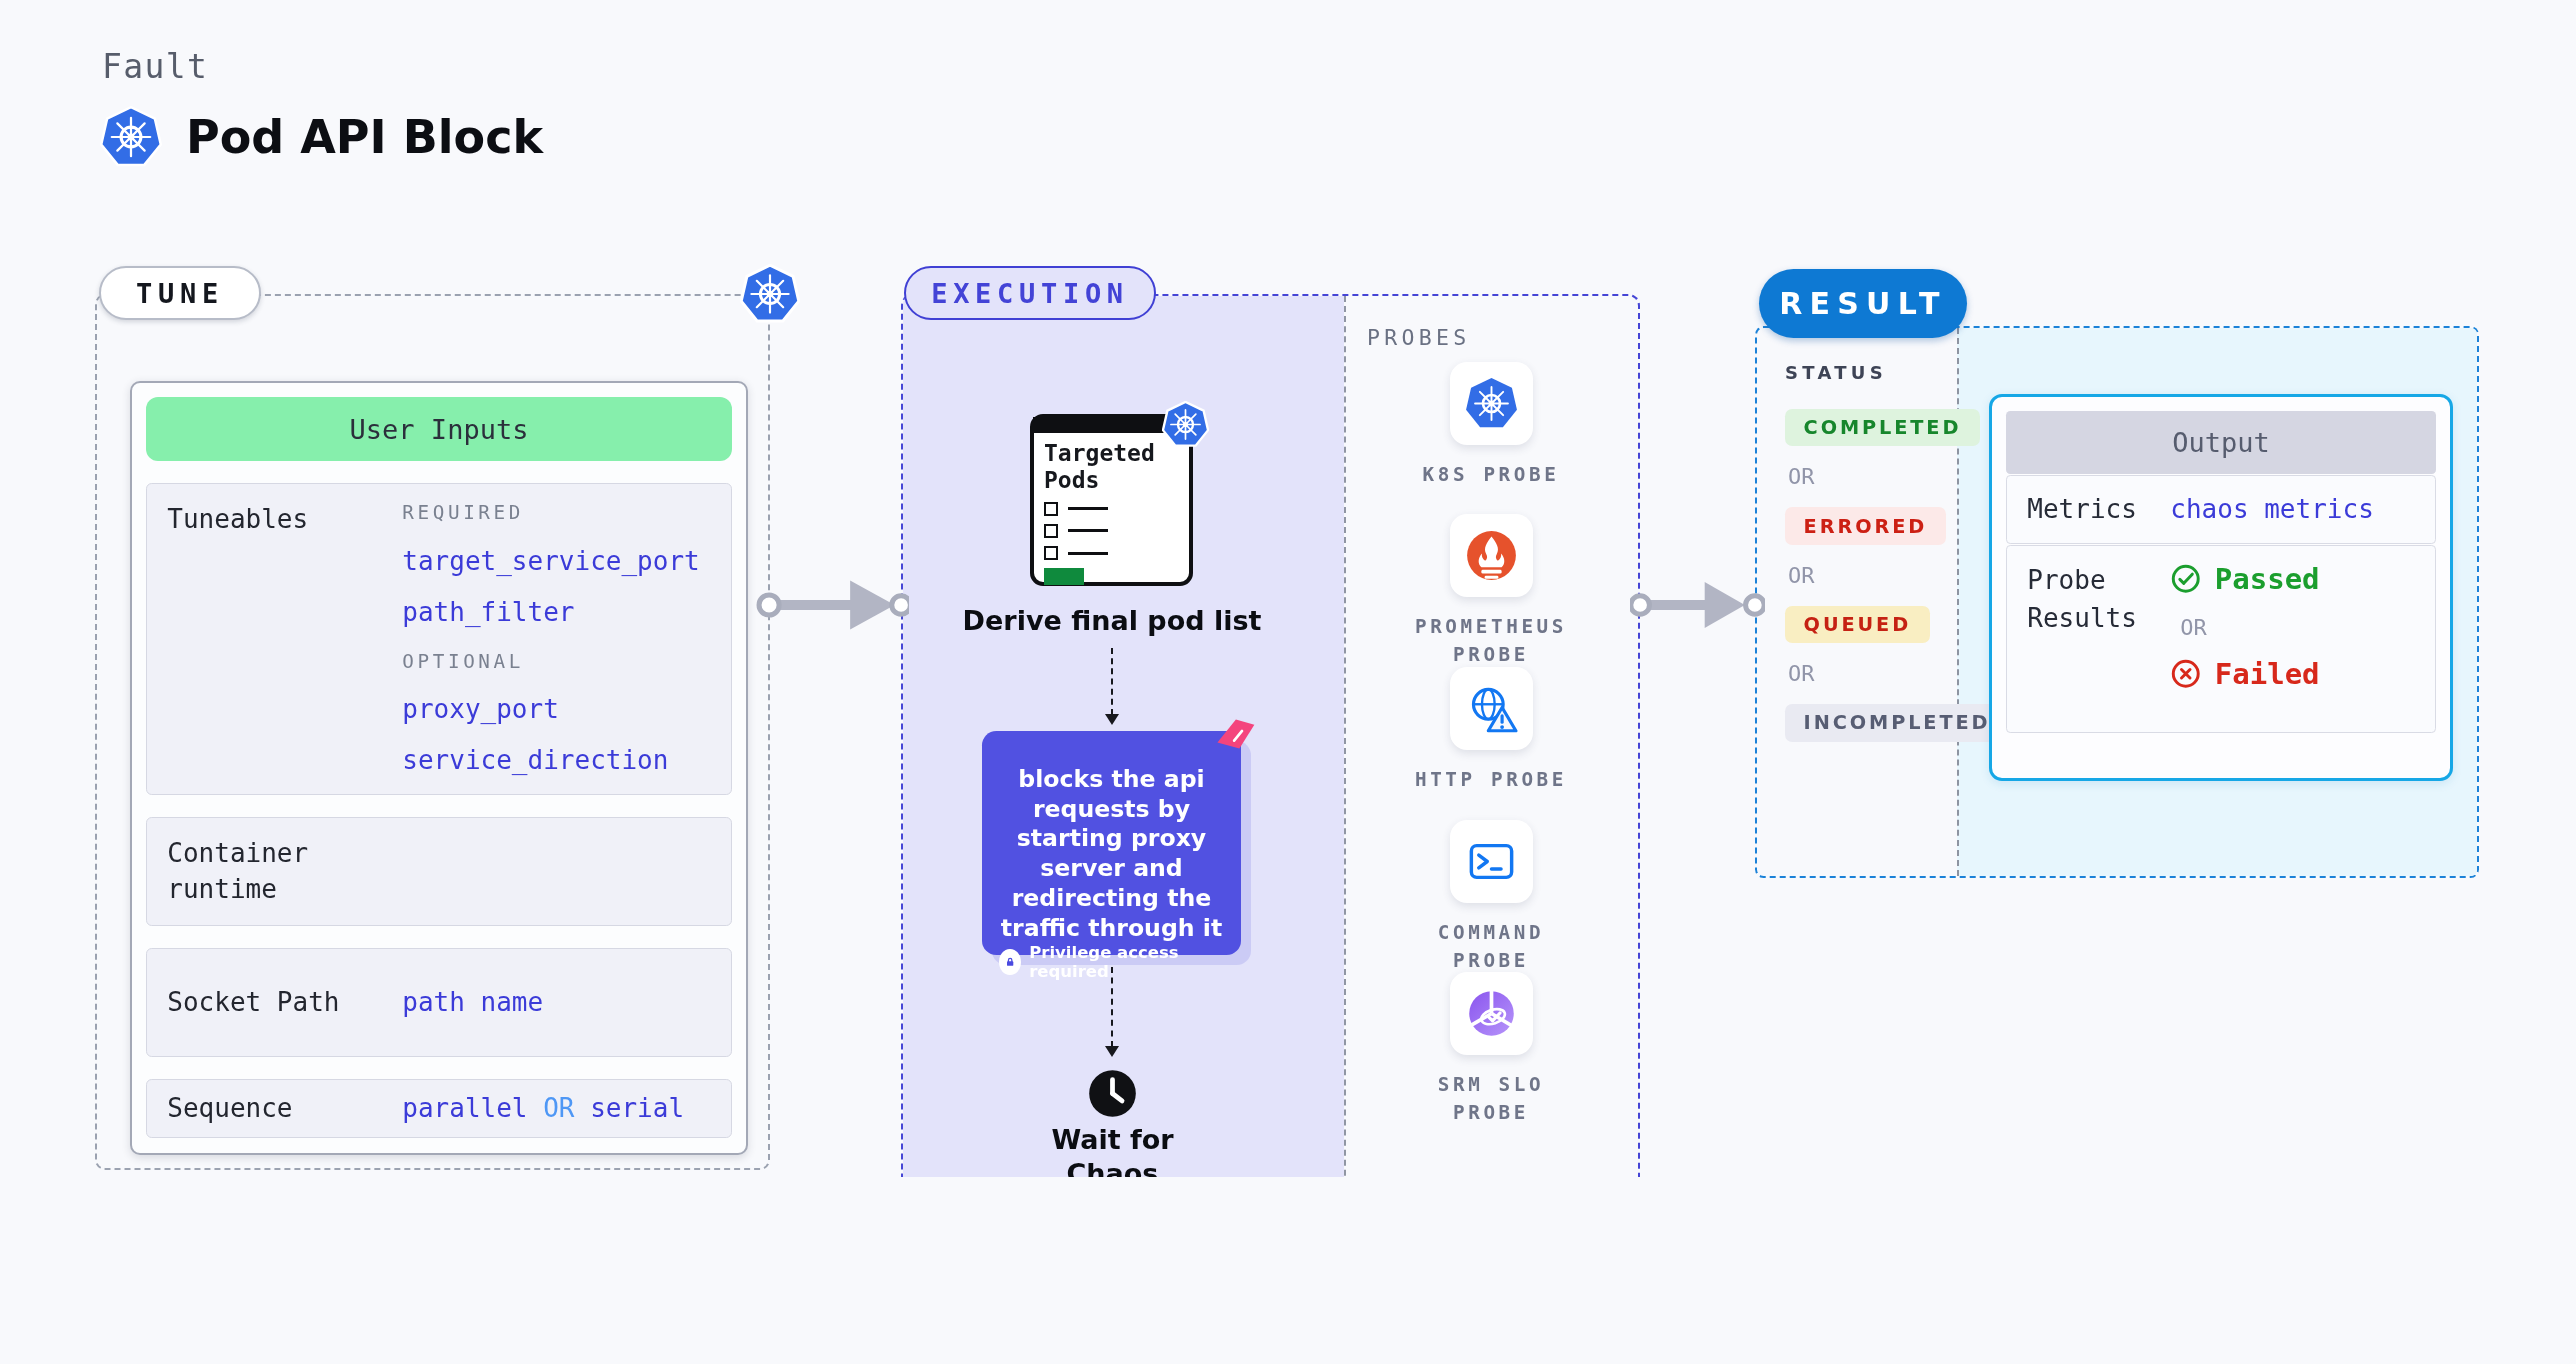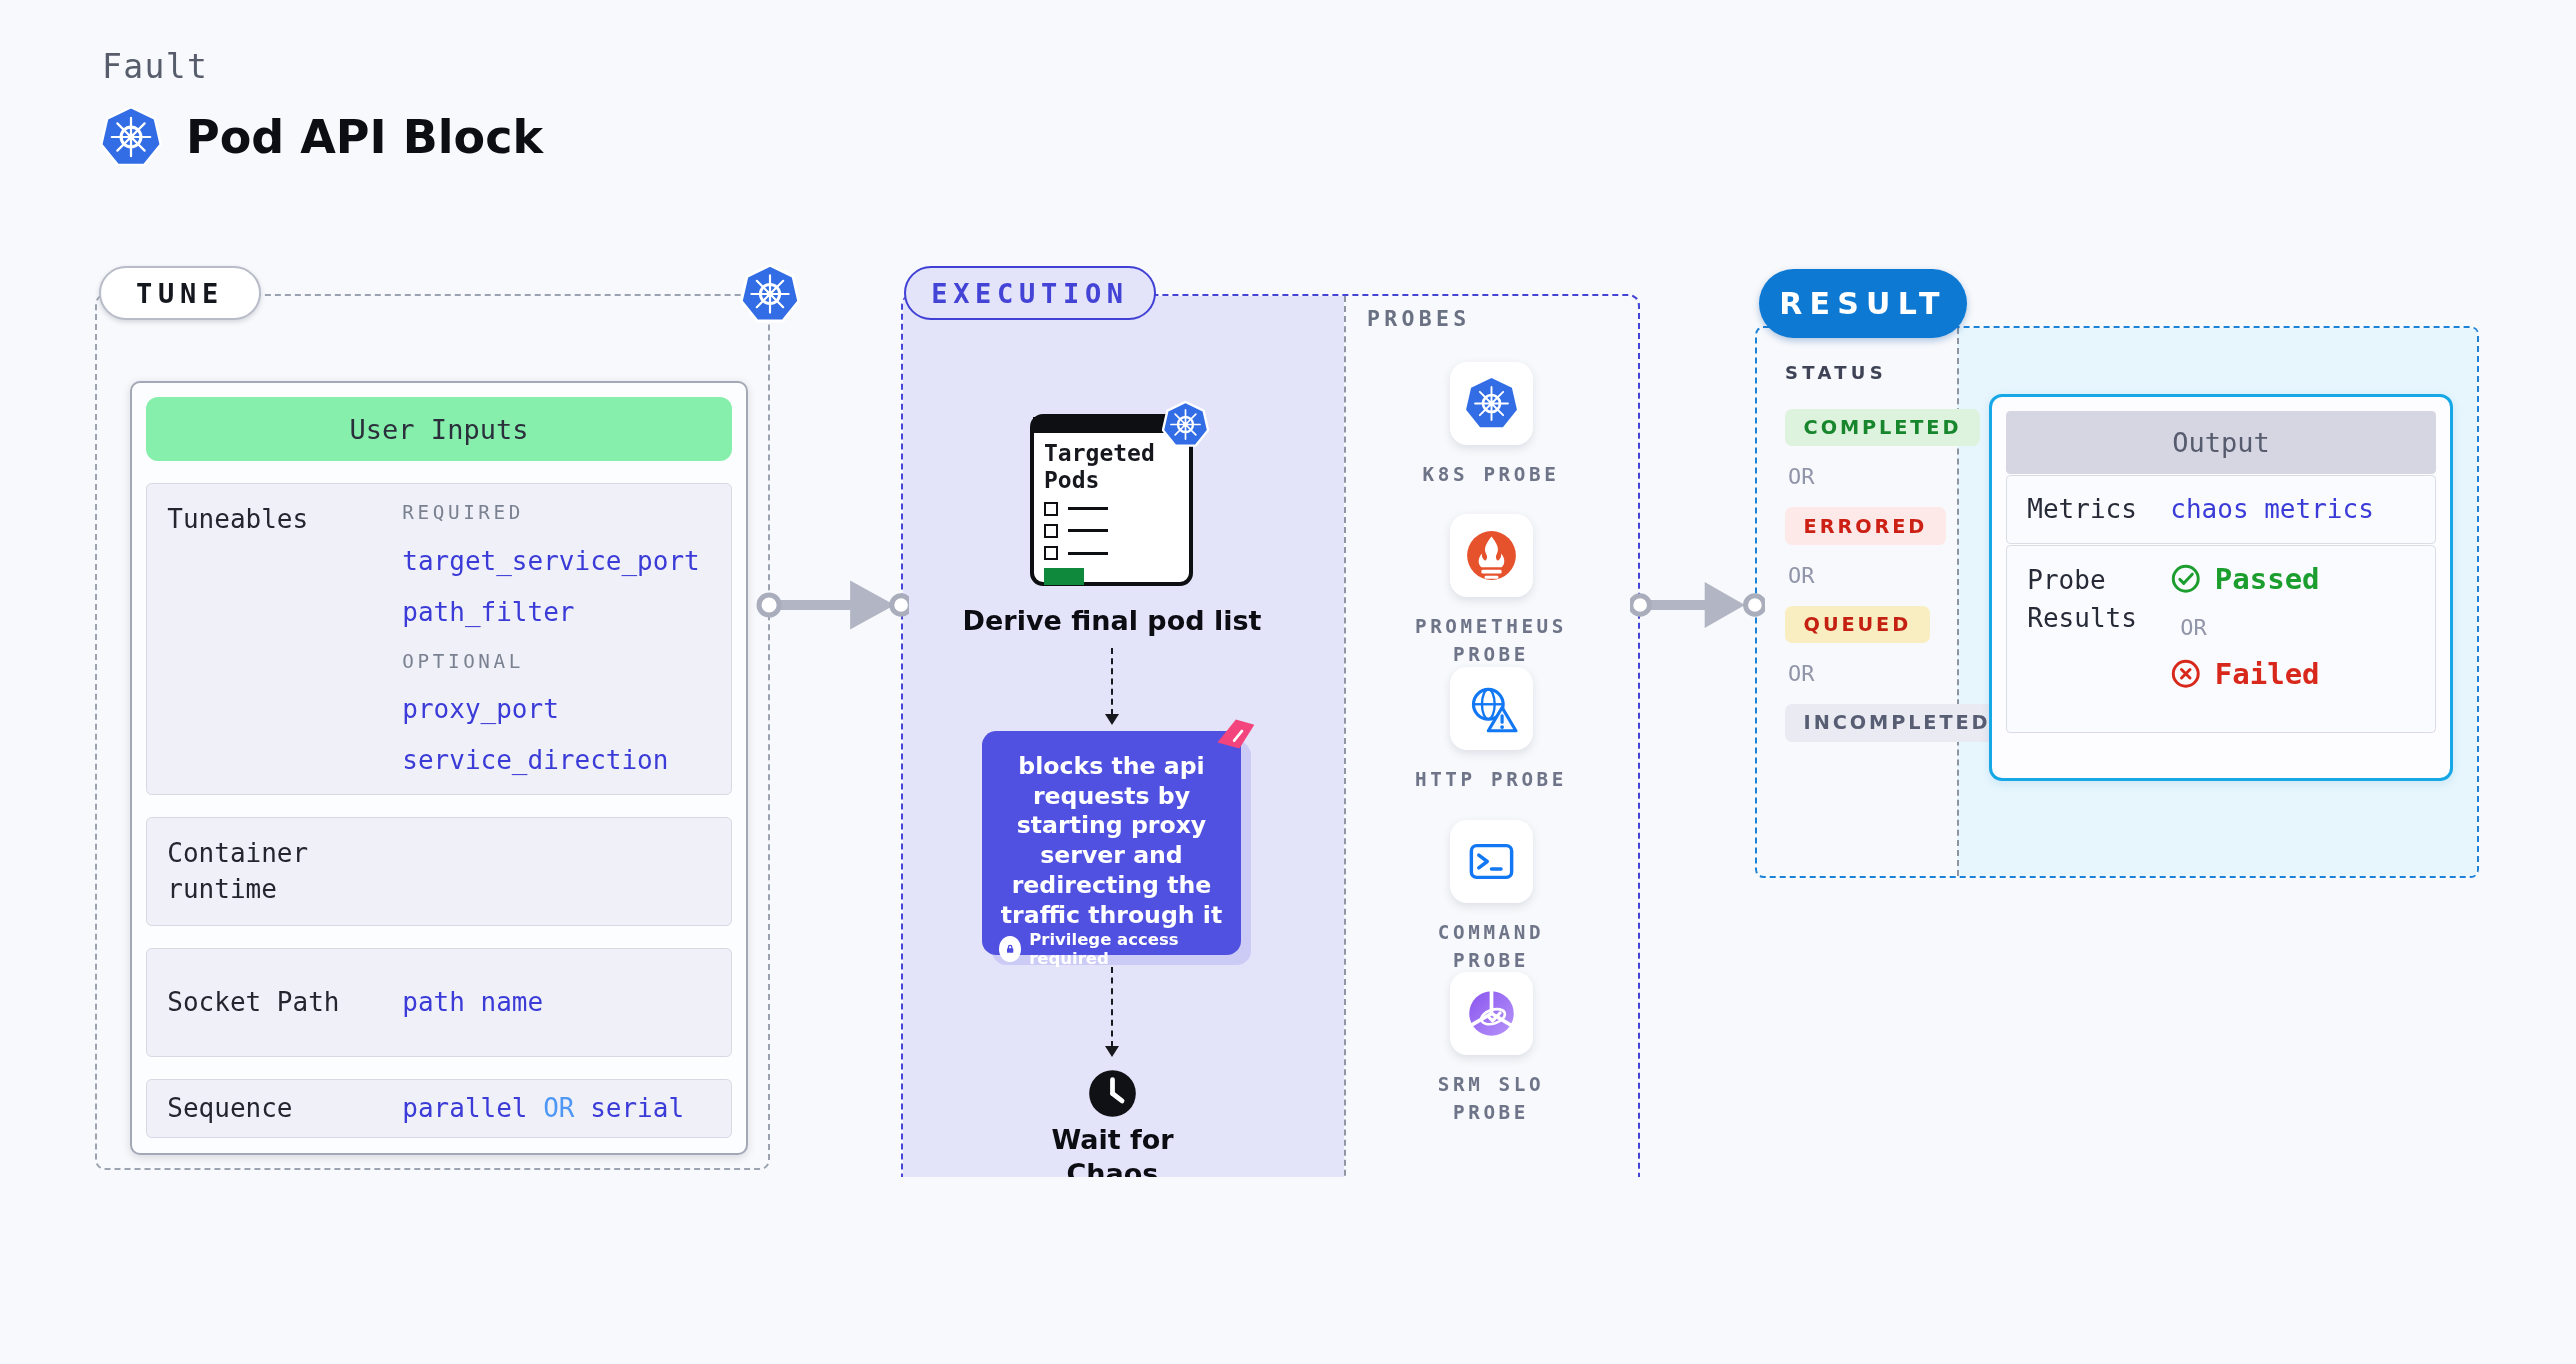--- a/index.html
+++ b/index.html
@@ -69,31 +69,31 @@
   .cap2{left:1005px;top:1123px;width:215px;font-size:27px;line-height:1.25}
 
   .varrow{z-index:3;width:18.6px}
   .varrow .line{margin:0 auto;width:0;border-left:2.9px dashed #17181d}
   .varrow .head{width:0;height:0;border-left:7.9px solid transparent;border-right:7.9px solid transparent;
                 border-top:11.5px solid #17181d;margin:-1.4px auto 0}
   .varrow1{left:1103px;top:648px}.varrow1 .line{height:67px}
   .varrow2{left:1103px;top:967px}.varrow2 .line{height:80px}
 
   .desc{left:982px;top:731px;width:259px;height:224px;background:#5151e1;border-radius:14.3px;
-        box-shadow:10px 10px 0 rgba(81,81,225,.16);padding:21px 17px 13px;display:flex;flex-direction:column;
+        box-shadow:10px 10px 0 rgba(81,81,225,.16);padding:34px 17px 13px;display:flex;flex-direction:column;
         align-items:center;z-index:3}
   .desc-text{color:#fff;font-size:23.6px;font-weight:800;text-align:center;line-height:1.26}
   .priv{display:flex;align-items:center;gap:8.6px}
   .priv-circle{width:26px;height:26px;background:#fff;border-radius:50%;display:flex;align-items:center;justify-content:center}
   .priv-text{color:#fff;font-size:16.5px;font-weight:600}
   .chaos-badge{left:1213px;top:716px;width:44px;height:44px;z-index:4}
   .clock{left:1086px;top:1067px;width:53px;height:53px;z-index:3}
 
   
-  .probes-heading{left:1367px;top:306px;font-size:21.5px;font-weight:bold;letter-spacing:4.3px;color:#6a7183}
+  .probes-heading{left:1367px;top:325px;font-size:21.5px;font-weight:normal;letter-spacing:4.3px;color:#6a7183}
   .probe{position:absolute;left:1398px;width:186px;text-align:center}
   .probe-card{width:83px;height:83px;margin:0 auto;background:#fff;border-radius:17px;
               box-shadow:0 3.6px 8.6px rgba(50,60,90,.12);display:flex;align-items:center;justify-content:center}
   .probe-label{margin-top:15.8px;font-size:19.3px;font-weight:bold;letter-spacing:3.6px;color:#6f7589;line-height:1.45}
 
   
   .status-col{left:1785px;top:362px;width:229px;display:flex;flex-direction:column;align-items:flex-start}
   .status-heading{font-size:18px;font-weight:800;letter-spacing:4.3px;color:#3e4456;margin-bottom:26px}
   .badge{display:inline-block;padding:7.2px 18.6px;border-radius:7.2px;font-size:19.3px;font-weight:bold;letter-spacing:2.9px}
   .badge-completed{background:#def3de;color:#17862c}

